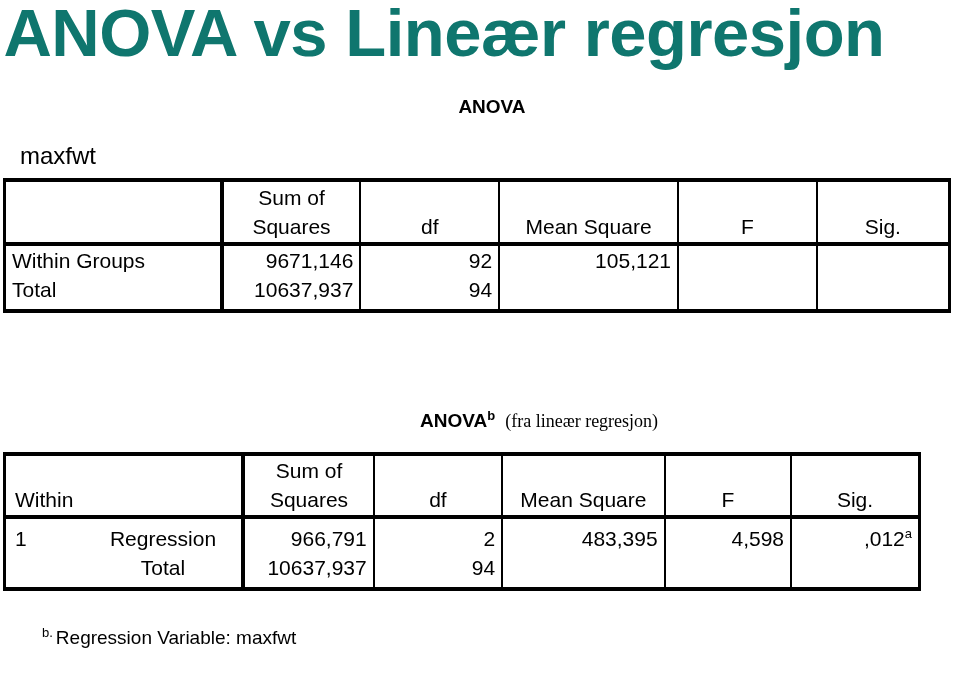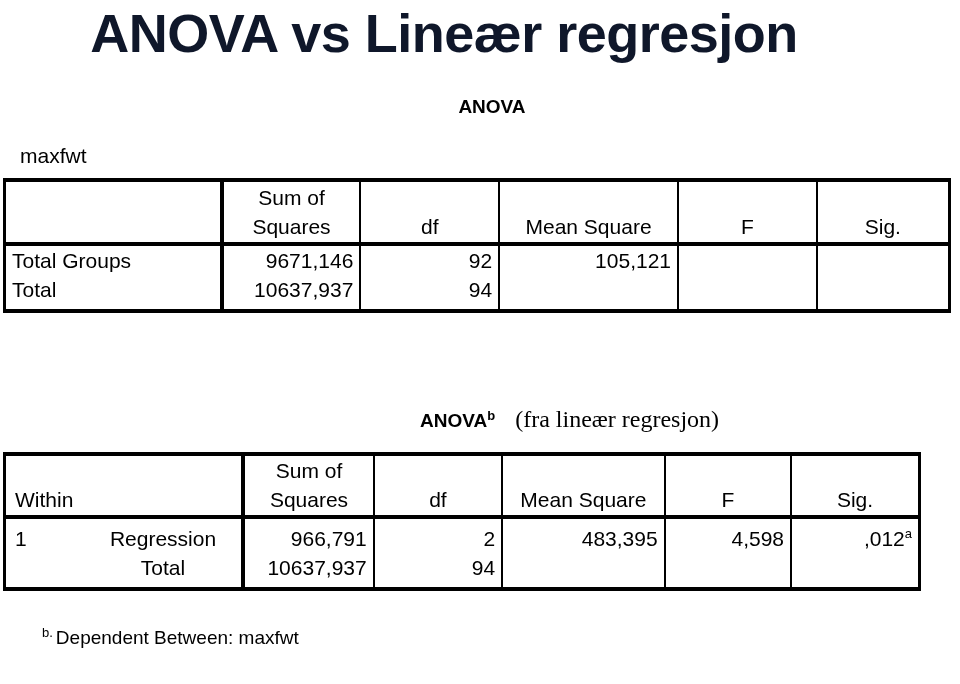--- a/index.html
+++ b/index.html
@@ -19,24 +19,24 @@
 
   
   .slide-title {
     position: absolute;
     top: 2px;
     left: 0;
     width: 888px;
     text-align: center;
     font-family: "Liberation Sans", sans-serif;
     font-weight: bold;
-    font-size: 54px;
+    font-size: 67px;
     line-height: 62px;
     letter-spacing: -0.5px;
-    color: #0f172a;
+    color: #0f766e;
     white-space: nowrap;
   }
 
   
   .block-one {
     position: absolute;
     left: 0;
     top: 96px;
     width: 960px;
   }
@@ -47,21 +47,21 @@
     line-height: 22px;
     color: #000;
   }
   .tbl-caption.caption-one {
     padding-left: 24px;
   }
   .corner-label {
     position: absolute;
     left: 20px;
     top: 48px;
-    font-size: 21px;
+    font-size: 24px;
     line-height: 24px;
     color: #000;
   }
 
   table.spss {
     border-collapse: collapse;
     table-layout: fixed;
     font-size: 21px;
     color: #000;
   }
@@ -129,22 +129,22 @@
     line-height: 24px;
   }
   .caption-two .sup {
     font-size: 13px;
     vertical-align: super;
     font-weight: bold;
   }
   .caption-two .paren-serif {
     font-family: "Liberation Serif", serif;
     font-weight: normal;
-    font-size: 24px;
-    margin-left: 20px;
+    font-size: 18px;
+    margin-left: 10px;
   }
 
   #table-anova-reg {
     position: absolute;
     left: 3px;
     top: 48px;
     width: 918px;
     border-top: 4px solid #000;
     border-bottom: 4px solid #000;
     border-left: 3px solid #000;
@@ -216,21 +216,21 @@
           <span class="hdr-two-line">Squares</span>
         </th>
         <th class="c2">df</th>
         <th class="c3">Mean Square</th>
         <th class="c4">F</th>
         <th class="c5">Sig.</th>
       </tr>
     </thead>
     <tbody>
       <tr>
-        <td class="c0">Total Groups</td>
+        <td class="c0">Within Groups</td>
         <td class="c1">9671,146</td>
         <td class="c2">92</td>
         <td class="c3">105,121</td>
         <td class="c4"></td>
         <td class="c5"></td>
       </tr>
       <tr>
         <td class="c0">Total</td>
         <td class="c1">10637,937</td>
         <td class="c2">94</td>
@@ -280,16 +280,16 @@
         <td class="d2">94</td>
         <td class="d3"></td>
         <td class="d4"></td>
         <td class="d5"></td>
       </tr>
     </tbody>
   </table>
 
   <div class="footnotes">
     <div class="footnote-row">
-      <span class="footnote-marker">b.</span><span>Dependent Between: maxfwt</span>
+      <span class="footnote-marker">b.</span><span>Regression Variable: maxfwt</span>
     </div>
   </div>
 </div>
 
 </body></html>

